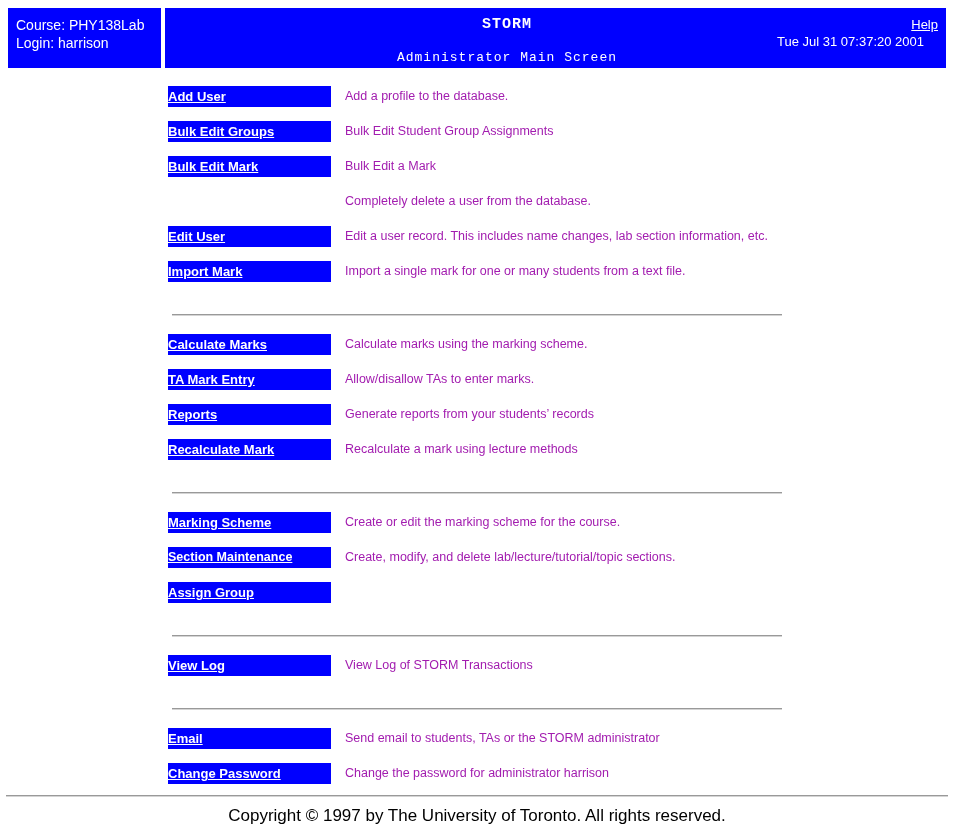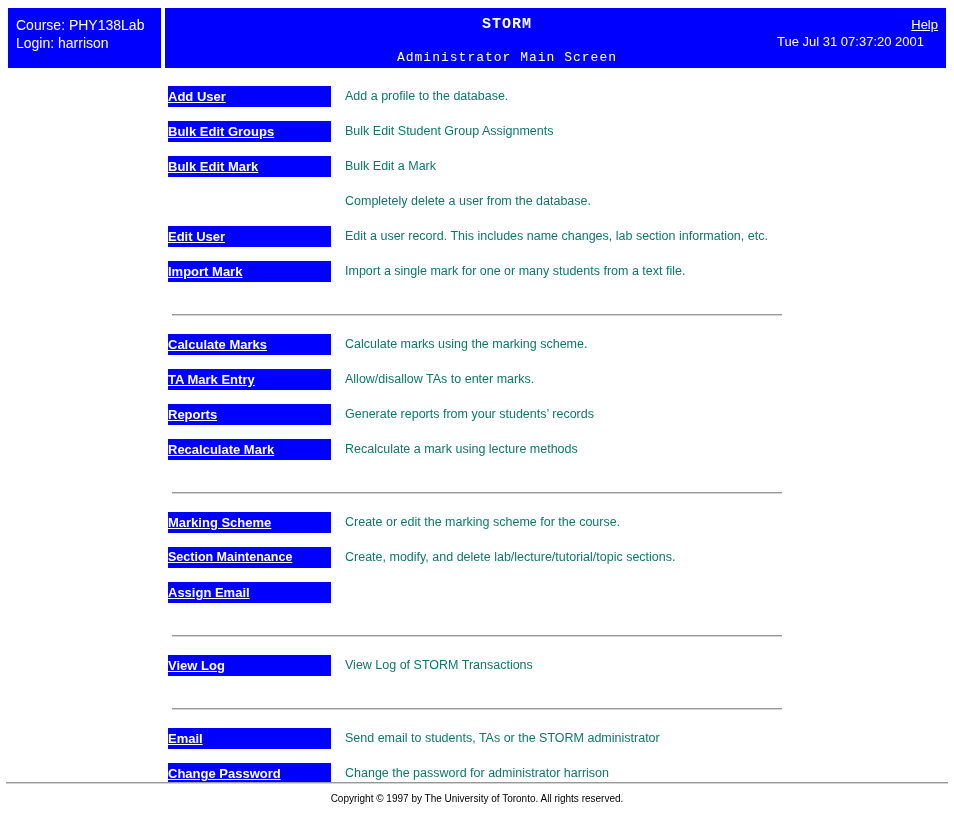--- a/index.html
+++ b/index.html
@@ -115,21 +115,21 @@
     color: #ffffff;
     display: inline-block;
   }
   .btn.tight { font-size: 12.5px; }
 
   .desc {
     position: absolute;
     left: 345px;
     top: 2px;
     font-size: 12.5px;
-    color: #0f766e;
+    color: #a21caf;
     line-height: 17px;
     white-space: nowrap;
   }
 
   .divider {
     position: relative;
     height: 2px;
     margin-left: 172px;
     width: 610px;
     border-top: 1px solid #999999;
@@ -147,24 +147,24 @@
     width: 954px;
   }
   .footer-rule {
     margin: 0 6px;
     height: 2px;
     border-top: 1px solid #999999;
     border-bottom: 1px solid #d4d4d4;
   }
   .footer-text {
     text-align: center;
-    font-size: 10px;
+    font-size: 17px;
     color: #000000;
     padding-top: 9px;
-    padding-bottom: 23px;
+    padding-bottom: 1px;
   }
 </style>
 </head>
 <body>
 
 <div class="header">
 
   <div class="hdr-panel hdr-left">
     <div class="line">Course: PHY138Lab</div>
     <div class="line">Login: harrison</div>
@@ -241,21 +241,21 @@
   <div class="group">
     <div class="row">
       <div class="btn"><span class="btn-label">Marking Scheme</span></div>
       <div class="desc">Create or edit the marking scheme for the course.</div>
     </div>
     <div class="row">
       <div class="btn tight"><span class="btn-label">Section Maintenance</span></div>
       <div class="desc">Create, modify, and delete lab/lecture/tutorial/topic sections.</div>
     </div>
     <div class="row">
-      <div class="btn"><span class="btn-label">Assign Email</span></div>
+      <div class="btn"><span class="btn-label">Assign Group</span></div>
     </div>
   </div>
 
   <div class="spacer-after"></div>
   <div class="divider"></div>
   <div class="spacer-before"></div>
 
   <div class="group">
     <div class="row">
       <div class="btn"><span class="btn-label">View Log</span></div>

